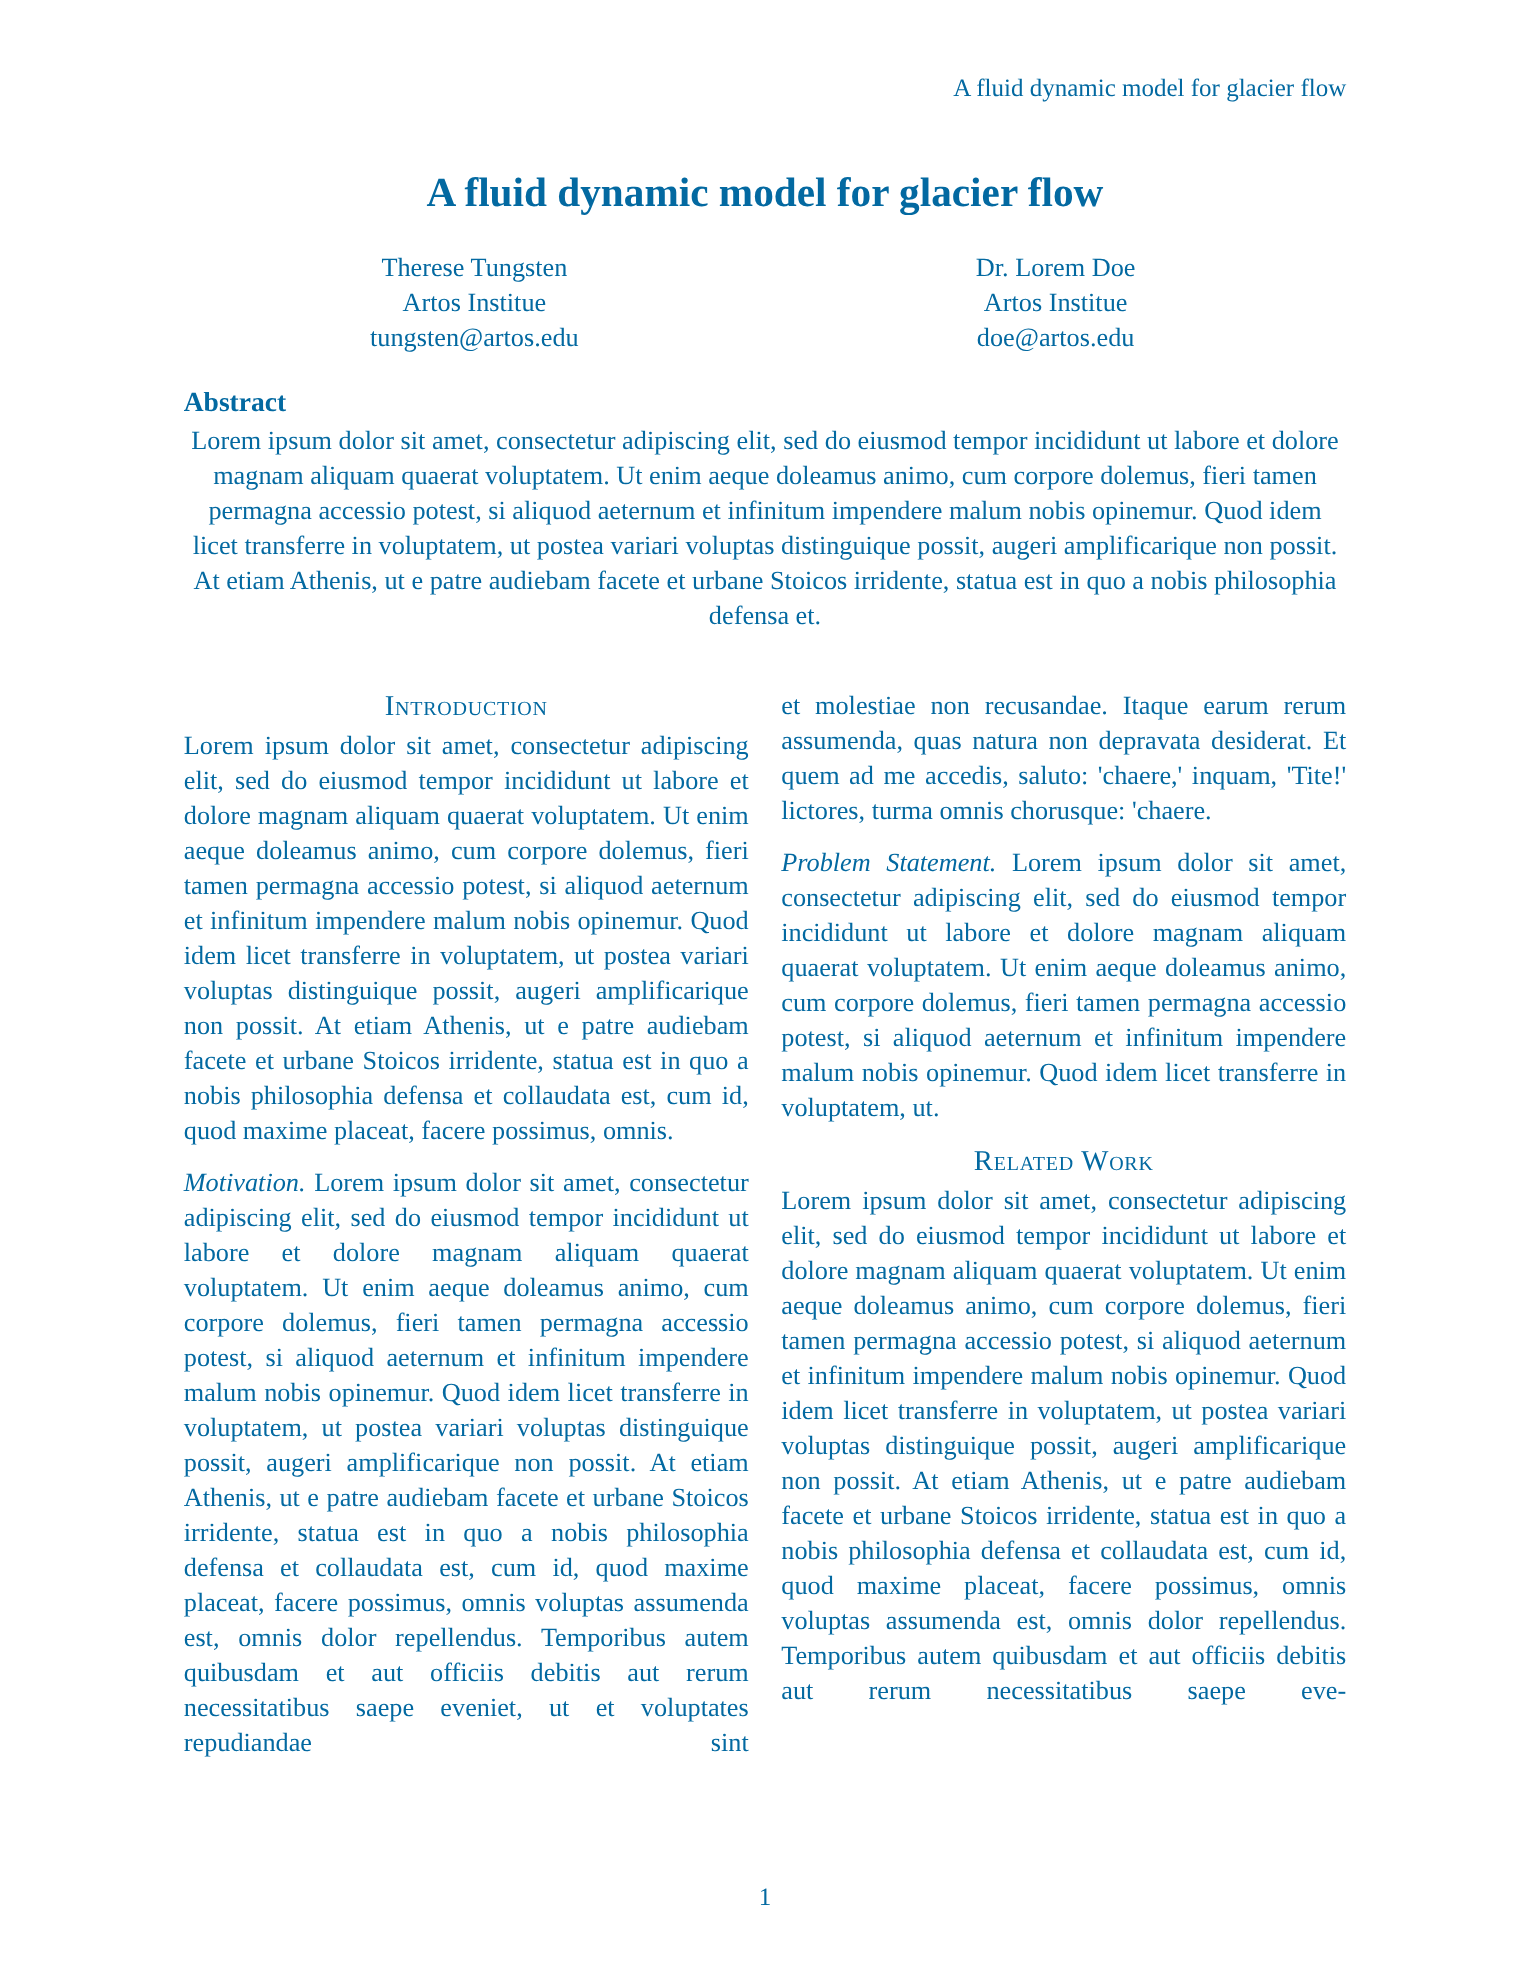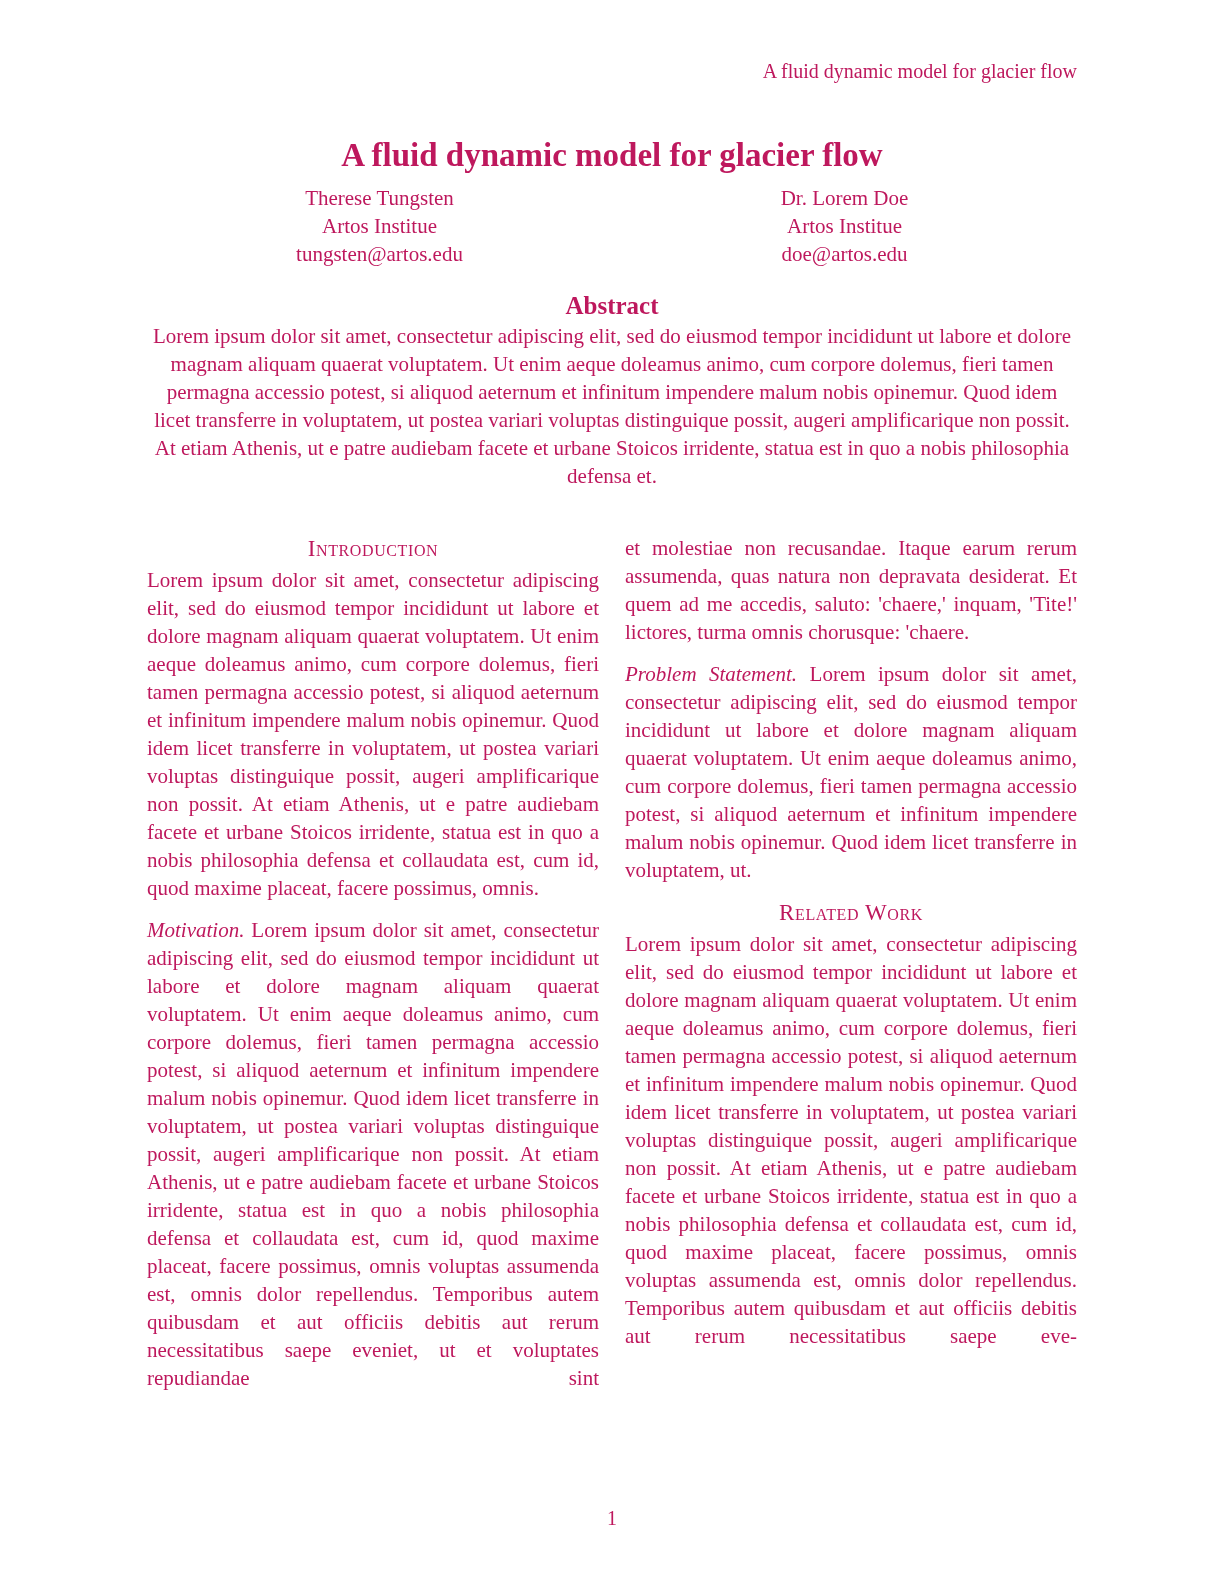--- a/index.html
+++ b/index.html
@@ -3,51 +3,51 @@
 <meta charset="utf-8">
 <style>
   html, body { margin: 0; padding: 0; background: #ffffff; }
   .page {
     position: relative;
     width: 1224px;
     height: 1584px;
     box-sizing: border-box;
     padding: 58px 147px 0 147px;
     background: #ffffff;
-    color: #be185d;
+    color: #0369a1;
     font-family: "Liberation Serif", "DejaVu Serif", serif;
     overflow: hidden;
     border-radius: 32px;
   }
   .running-header {
     text-align: right;
     font-size: 20px;
     line-height: 26px;
   }
   .paper-title {
     margin: 50px 0 0 0;
     text-align: center;
     font-size: 33px;
     line-height: 42px;
     font-weight: 700;
   }
   .authors {
     display: flex;
-    margin-top: 8px;
+    margin-top: 24px;
   }
   .author {
     flex: 1;
     text-align: center;
     font-size: 21px;
     line-height: 28px;
   }
   .abstract-heading {
     margin-top: 24px;
-    text-align: center;
-    font-size: 25px;
+    text-align: left;
+    font-size: 22px;
     line-height: 28px;
     font-weight: 700;
   }
   .abstract-text {
     margin: 2px 0 0 0;
     text-align: center;
     font-size: 21px;
     line-height: 28px;
   }
   .columns {

